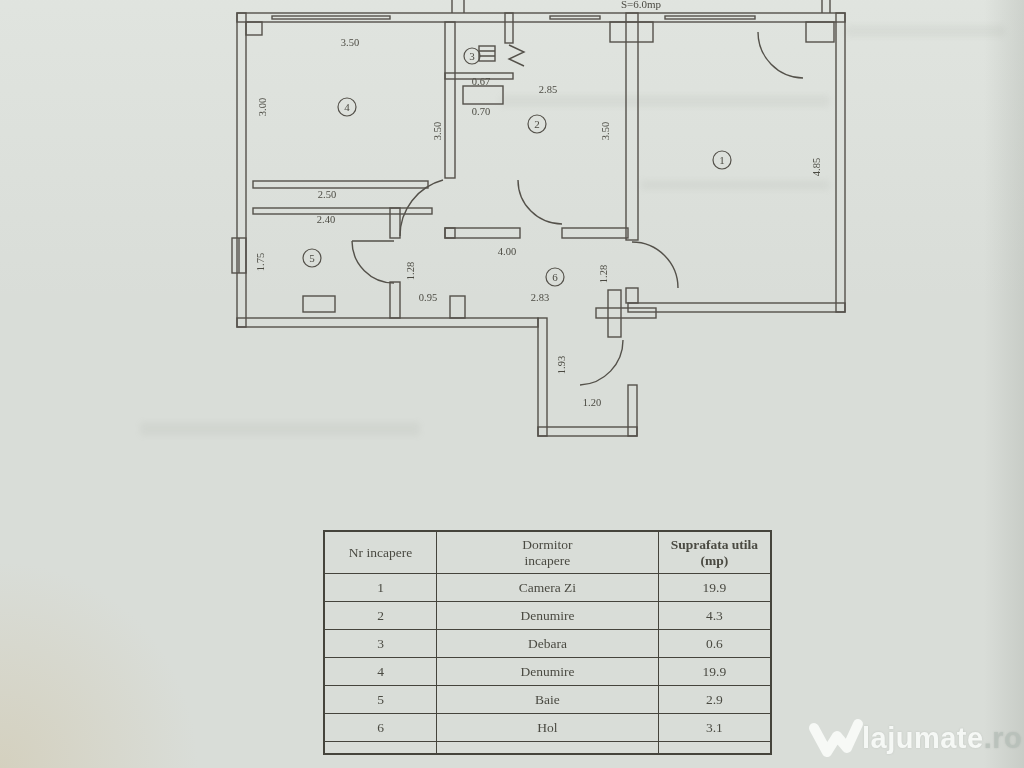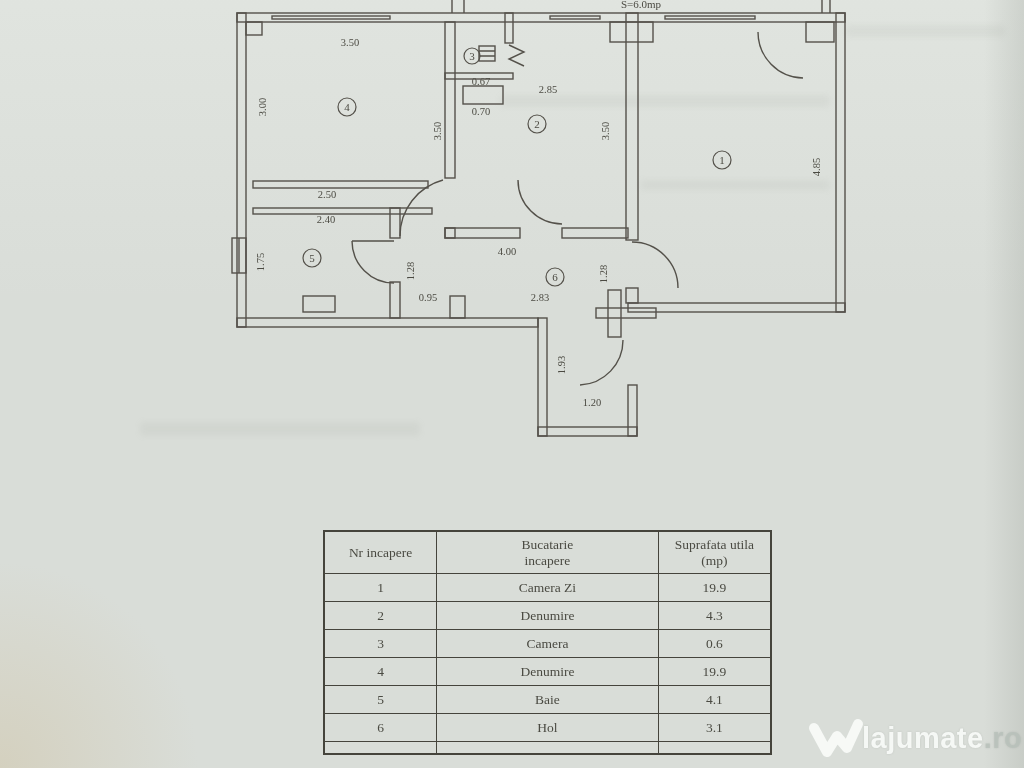--- a/index.html
+++ b/index.html
@@ -15,21 +15,21 @@
      background:radial-gradient(ellipse at 0% 100%,rgba(208,198,170,.55),rgba(208,198,170,0) 70%);}
   .smudge{position:absolute;background:#8a9087;opacity:.09;filter:blur(3px);border-radius:4px;}
   
   #plan{position:absolute;left:0;top:0;filter:blur(.3px);}
   
   #legend{position:absolute;left:323px;top:530px;width:449px;
           border:2px solid #45443c;border-collapse:collapse;
           color:#4a4a42;filter:blur(.25px);}
   #legend td{border:1.5px solid #45443c;text-align:center;vertical-align:middle;
              font-size:13.5px;line-height:1.15;padding:0;}
-  #legend .c1{width:112px;} #legend .c2{width:223px;} #legend .c3{width:112px;}
+  #legend .c1{width:112px;} #legend .c2{width:223px;} #legend .c3{width:112px;font-weight:bold;}
   #legend tr.hdr td{height:41px;}
   #legend tr.row td{height:27px;}
   #legend tr.empty td{height:11px;}
   
   #watermark{position:absolute;left:800px;top:714px;width:220px;height:50px;}
   #wm-text{position:absolute;left:62px;top:8px;
      font-family:"Liberation Sans",sans-serif;font-weight:bold;font-size:29px;
      color:rgba(250,252,250,.92);letter-spacing:.5px;text-shadow:0 0 2px rgba(120,128,120,.25);}
   #wm-tld{color:rgba(185,194,187,.8);font-weight:bold;}
 </style>
@@ -138,52 +138,52 @@
       <text x="592" y="406">1.20</text>
       <text x="641" y="8" font-size="11">S=6.0mp</text>
     </g>
   </svg>
 
   <table id="legend">
     <tbody>
         <tr class="hdr">
       <td class="c1">Nr incapere</td>
       <td class="c2">
-        <div>Bucatarie</div>
+        <div>Dormitor</div>
         <div>incapere</div>
       </td>
       <td class="c3">
         <div>Suprafata utila</div>
         <div>(mp)</div>
       </td>
     </tr>
     <tr class="row">
       <td>1</td>
       <td>Camera Zi</td>
       <td>19.9</td>
     </tr>
     <tr class="row">
       <td>2</td>
       <td>Denumire</td>
       <td>4.3</td>
     </tr>
     <tr class="row">
       <td>3</td>
-      <td>Camera</td>
+      <td>Debara</td>
       <td>0.6</td>
     </tr>
     <tr class="row">
       <td>4</td>
       <td>Denumire</td>
       <td>19.9</td>
     </tr>
     <tr class="row">
       <td>5</td>
       <td>Baie</td>
-      <td>4.1</td>
+      <td>2.9</td>
     </tr>
     <tr class="row">
       <td>6</td>
       <td>Hol</td>
       <td>3.1</td>
     </tr>
     <tr class="empty">
       <td></td>
       <td></td>
       <td></td>

